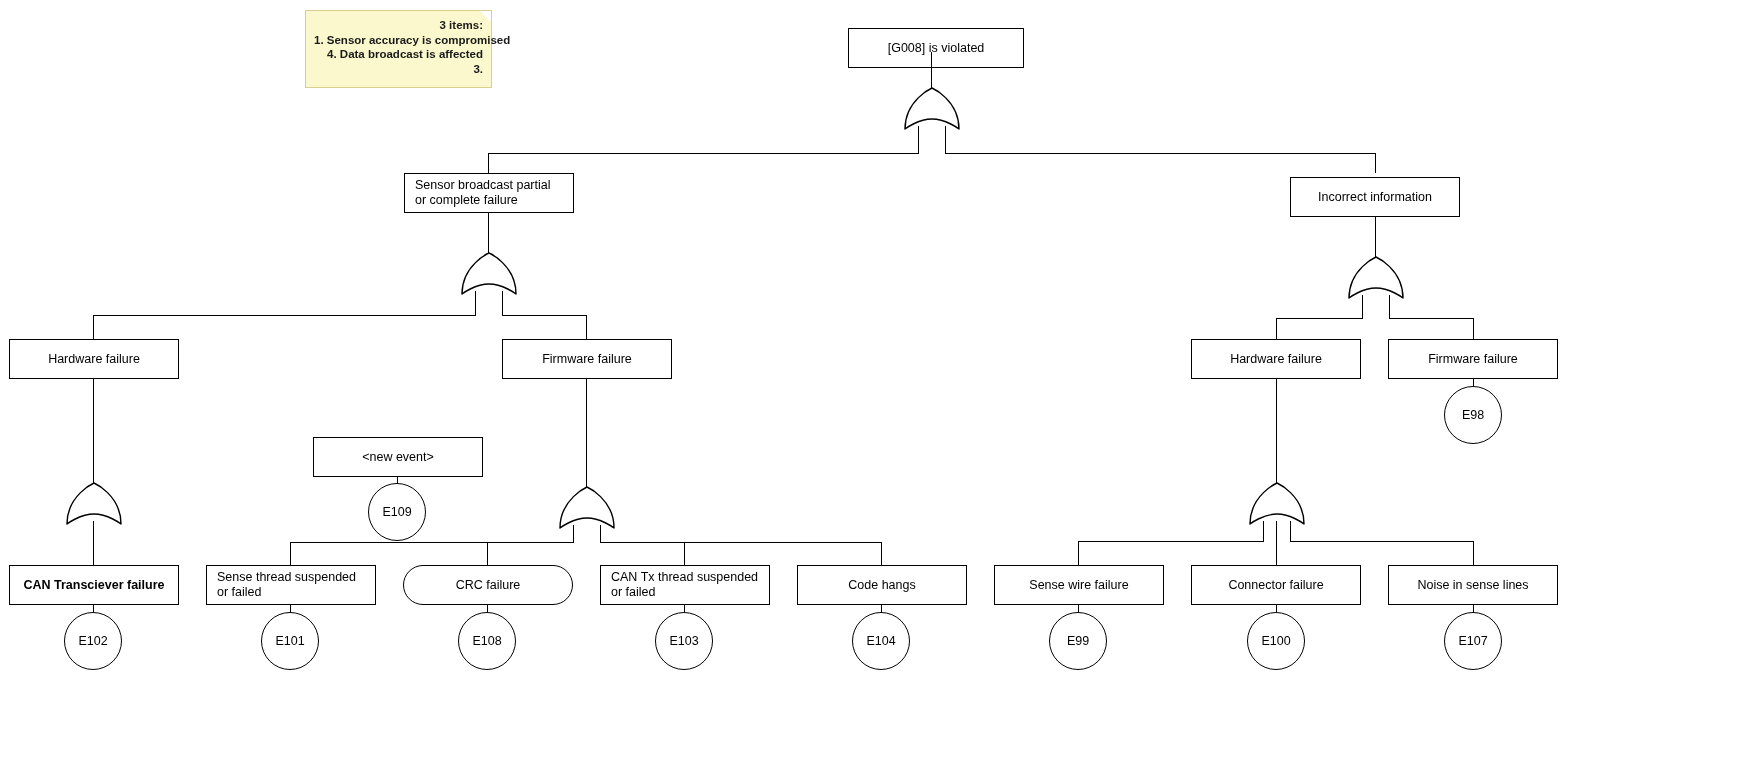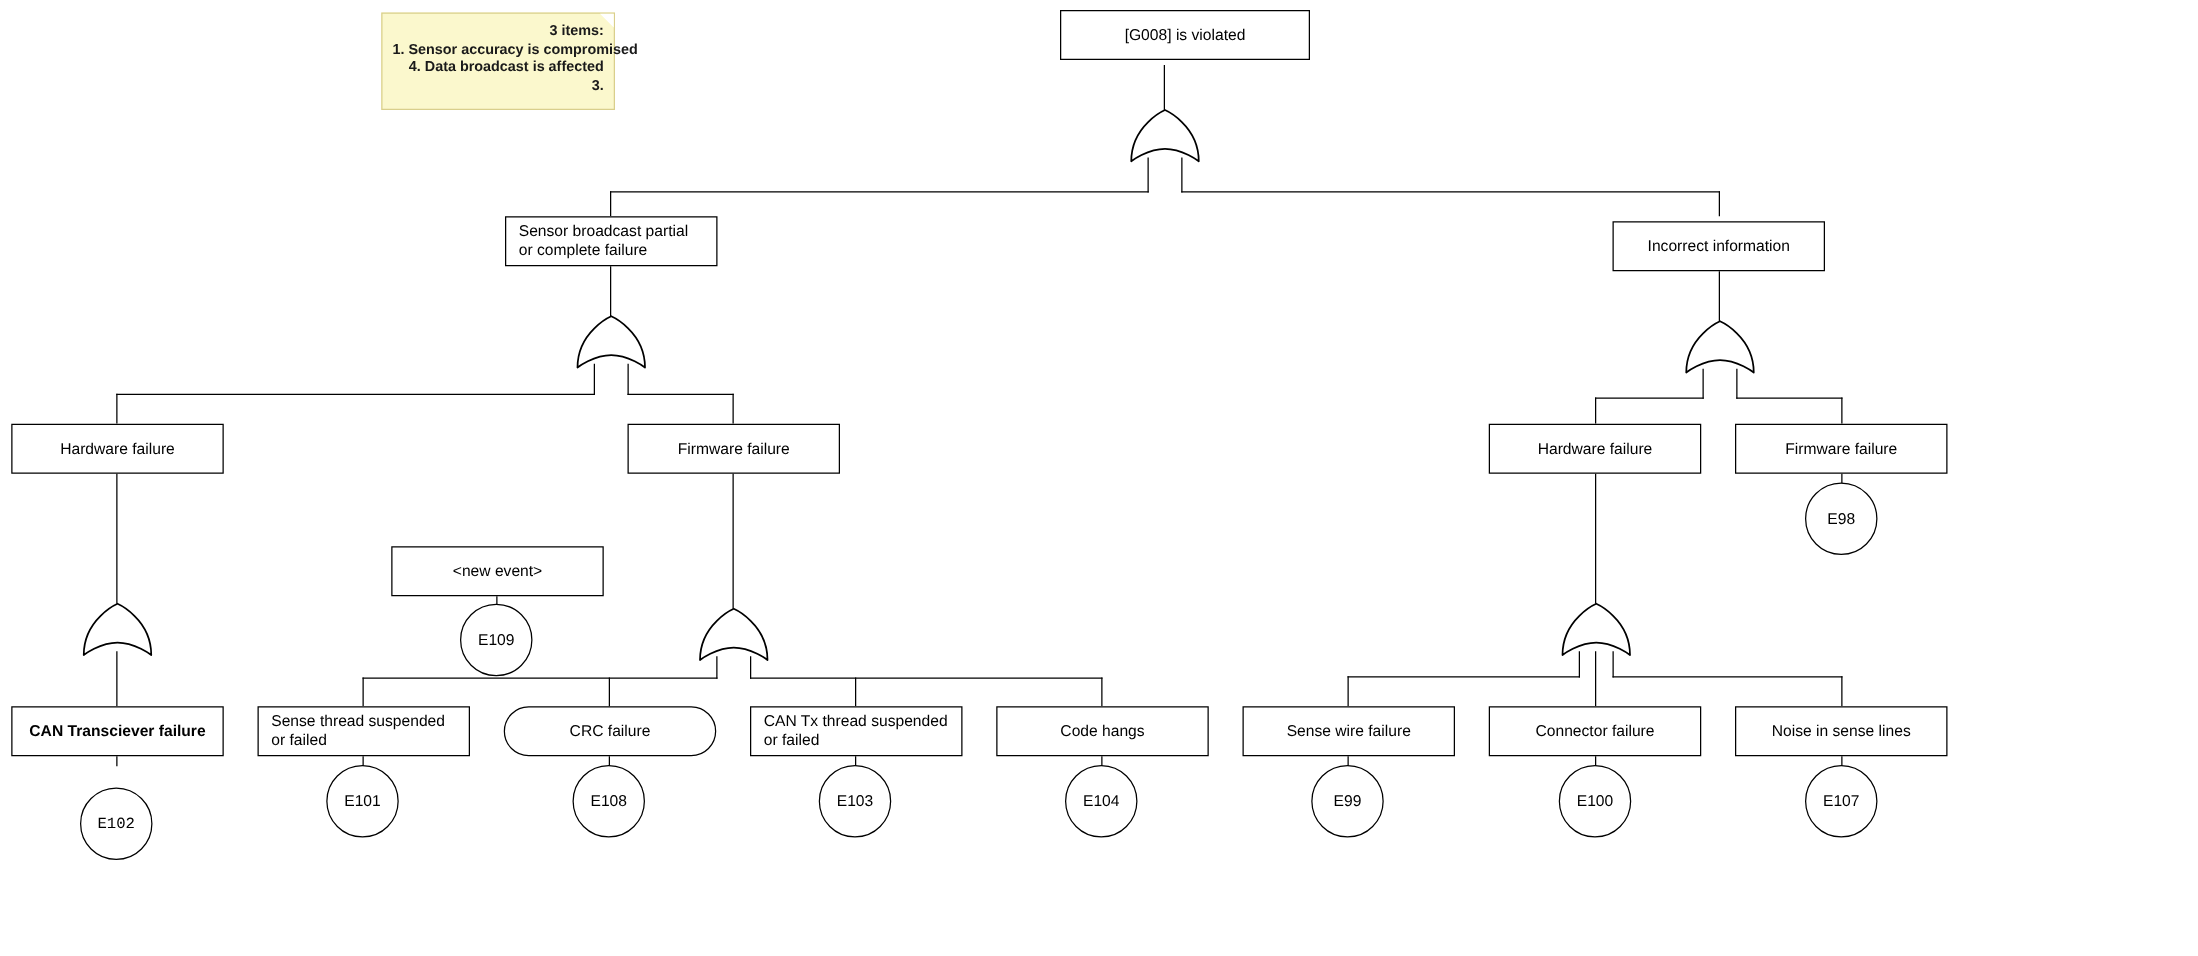--- a/index.html
+++ b/index.html
@@ -98,21 +98,21 @@
 <div id="canvas">
 
   <div class="note" style="left:305px; top:10px; width:187px; height:78px;">
     <span class="fold"></span>
     <span class="note-line">3 items:</span>
     <span class="note-line">1. Sensor accuracy is compromised</span>
     <span class="note-line">4. Data broadcast is affected</span>
     <span class="note-line">3.</span>
   </div>
 
-  <div class="ft-box center" style="left:848px; top:8px; width:200px; height:40px;text-align:right;">[G008] is violated</div>
+  <div class="ft-box center" style="left:848px; top:28px; width:176px; height:40px;text-align:right;">[G008] is violated</div>
 
   <div class="ln ln-v" style="left:931px; top:52px; height:36px;"></div>
 
   <div class="ft-gate" style="left:902px; top:88px; width:60px; height:44px;">
     <svg width="60" height="44" viewBox="0 0 60 44">
       <path d="M3 41 C3 12, 30 0, 30 0 C30 0, 57 12, 57 41 C57 41, 44 31, 30 31 C16 31, 3 41, 3 41 Z" fill="#ffffff" stroke="#000000" stroke-width="1.4" stroke-linejoin="round"></path>
     </svg>
   </div>
 
   <div class="ln ln-v" style="left:918px; top:126px; height:28px;"></div>
@@ -216,21 +216,21 @@
 
   <div class="ln ln-v" style="left:93px; top:605px; height:8px;"></div>
   <div class="ln ln-v" style="left:290px; top:605px; height:8px;"></div>
   <div class="ln ln-v" style="left:487px; top:605px; height:8px;"></div>
   <div class="ln ln-v" style="left:684px; top:605px; height:8px;"></div>
   <div class="ln ln-v" style="left:881px; top:605px; height:8px;"></div>
   <div class="ln ln-v" style="left:1078px; top:605px; height:8px;"></div>
   <div class="ln ln-v" style="left:1276px; top:605px; height:8px;"></div>
   <div class="ln ln-v" style="left:1473px; top:605px; height:8px;"></div>
 
-  <div class="ft-circle" style="left:64px; top:630px; width:58px; height:58px;font-family:Liberation Mono, monospace;">E102</div>
+  <div class="ft-circle" style="left:64px; top:612px; width:58px; height:58px;">E102</div>
   <div class="ft-circle" style="left:261px; top:612px; width:58px; height:58px;">E101</div>
   <div class="ft-circle" style="left:458px; top:612px; width:58px; height:58px;">E108</div>
   <div class="ft-circle" style="left:655px; top:612px; width:58px; height:58px;">E103</div>
   <div class="ft-circle" style="left:852px; top:612px; width:58px; height:58px;">E104</div>
   <div class="ft-circle" style="left:1049px; top:612px; width:58px; height:58px;">E99</div>
   <div class="ft-circle" style="left:1247px; top:612px; width:58px; height:58px;">E100</div>
   <div class="ft-circle" style="left:1444px; top:612px; width:58px; height:58px;">E107</div>
 
 </div>
 

